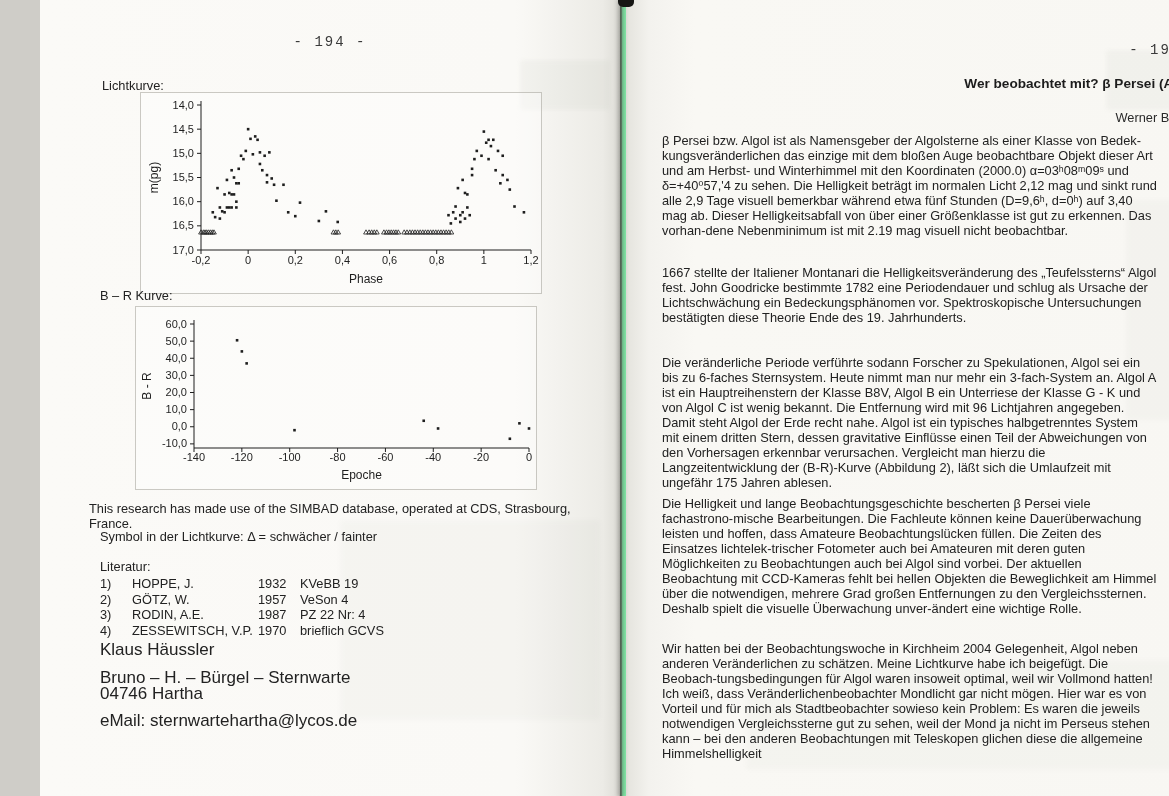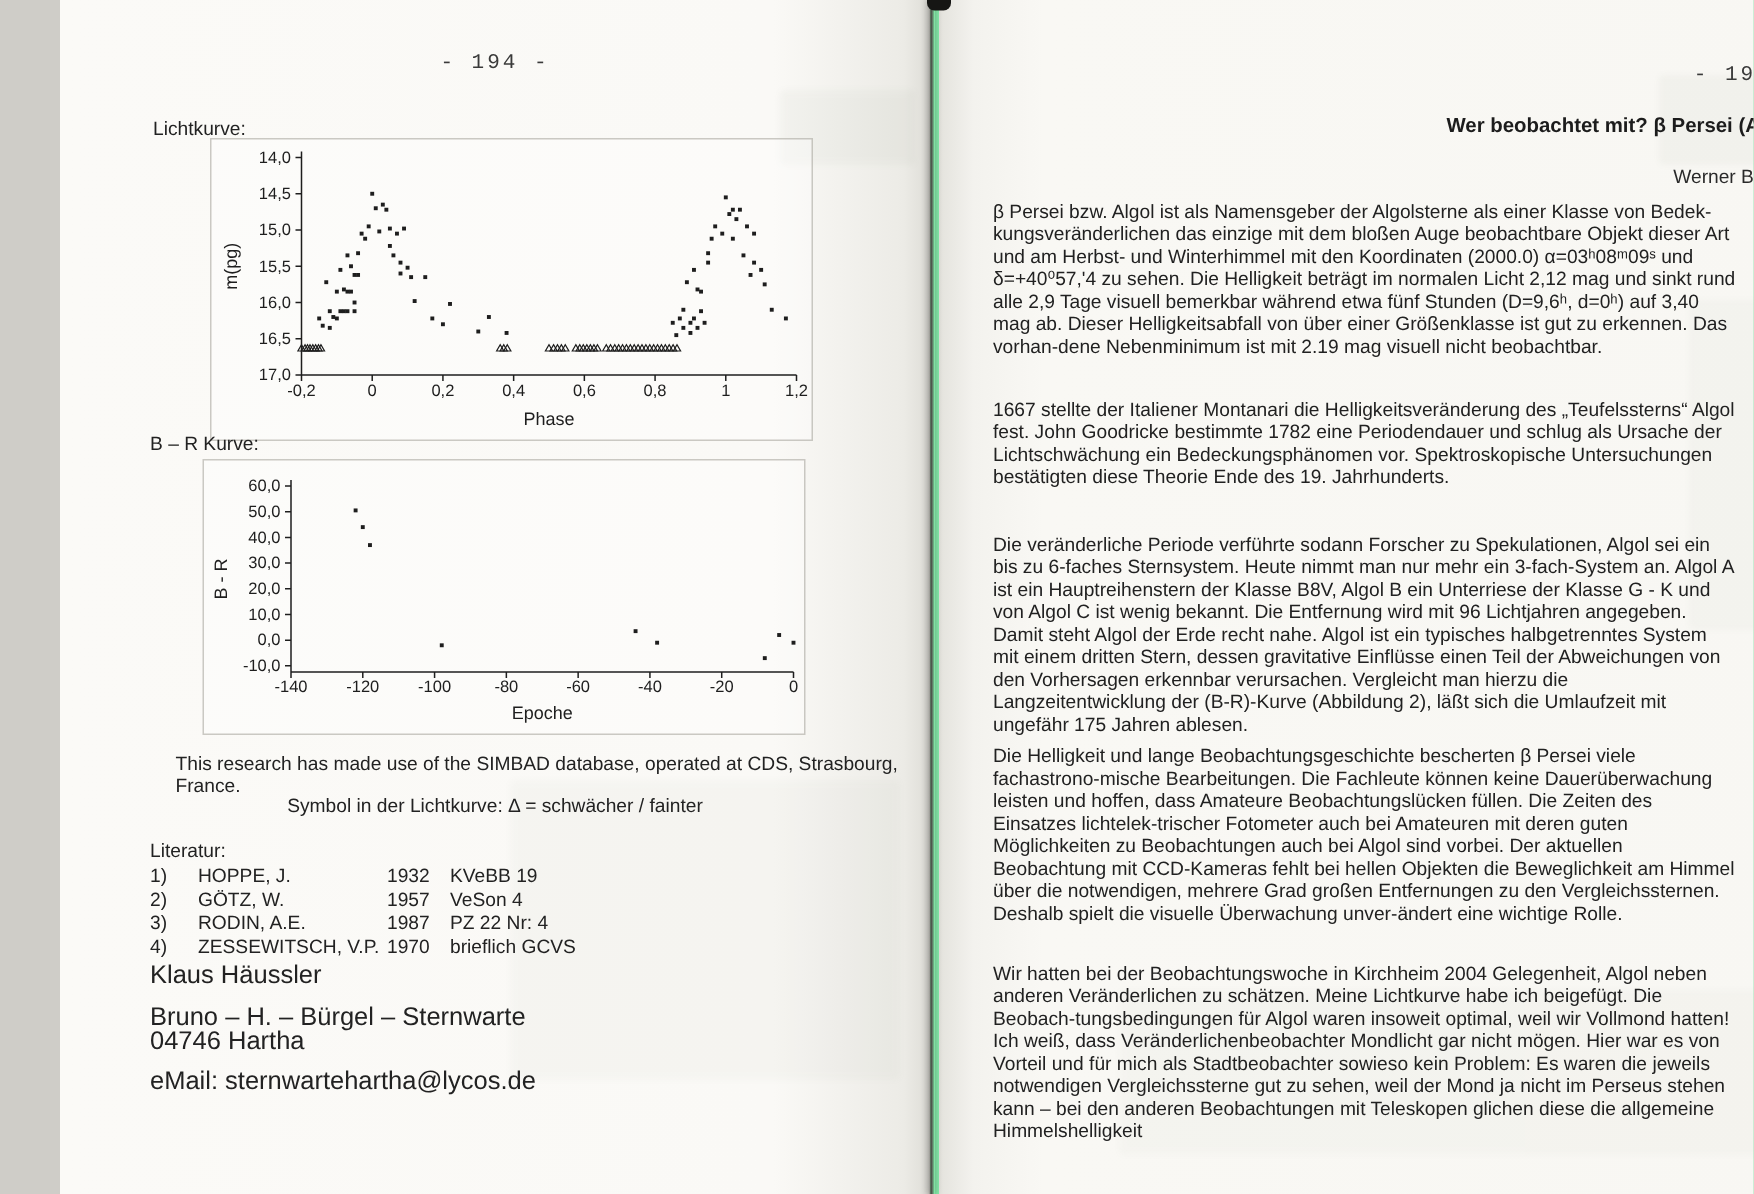--- a/index.html
+++ b/index.html
@@ -266,22 +266,22 @@
         <rect x="109.34285714285714" y="55.09226519337017" width="2.6" height="2.6" fill="#1e1e1e"></rect>
         <rect x="157.2" y="121.8878453038674" width="2.6" height="2.6" fill="#1e1e1e"></rect>
         <rect x="286.4142857142857" y="112.46795580110498" width="2.6" height="2.6" fill="#1e1e1e"></rect>
         <rect x="300.77142857142854" y="120.17513812154695" width="2.6" height="2.6" fill="#1e1e1e"></rect>
         <rect x="372.5571428571428" y="130.4513812154696" width="2.6" height="2.6" fill="#1e1e1e"></rect>
         <rect x="382.12857142857143" y="115.03701657458564" width="2.6" height="2.6" fill="#1e1e1e"></rect>
         <rect x="391.7" y="120.17513812154695" width="2.6" height="2.6" fill="#1e1e1e"></rect>
       </svg>
     </div>
 
-  <div class="body-line" style="left:77px;top:501px;width:512px;">This research has made use of the SIMBAD database, operated at CDS, Strasbourg, France.</div>
-  <div class="body-line" style="left:60px;top:529px;width:460px;text-align:center;">Symbol in der Lichtkurve: Δ = schwächer / fainter</div>
+  <div class="body-line" style="left:49px;top:501px;width:512px;">This research has made use of the SIMBAD database, operated at CDS, Strasbourg, France.</div>
+  <div class="body-line" style="left:60px;top:529px;width:460px;">Symbol in der Lichtkurve: Δ = schwächer / fainter</div>
   <div class="body-line" style="left:60px;top:559px;">Literatur:</div>
 
   <div class="ref-table">
     <div class="ref-row">
       <span>1)</span>
       <span>HOPPE, J.</span>
       <span>1932</span>
       <span>KVeBB 19</span>
     </div>
     <div class="ref-row">

